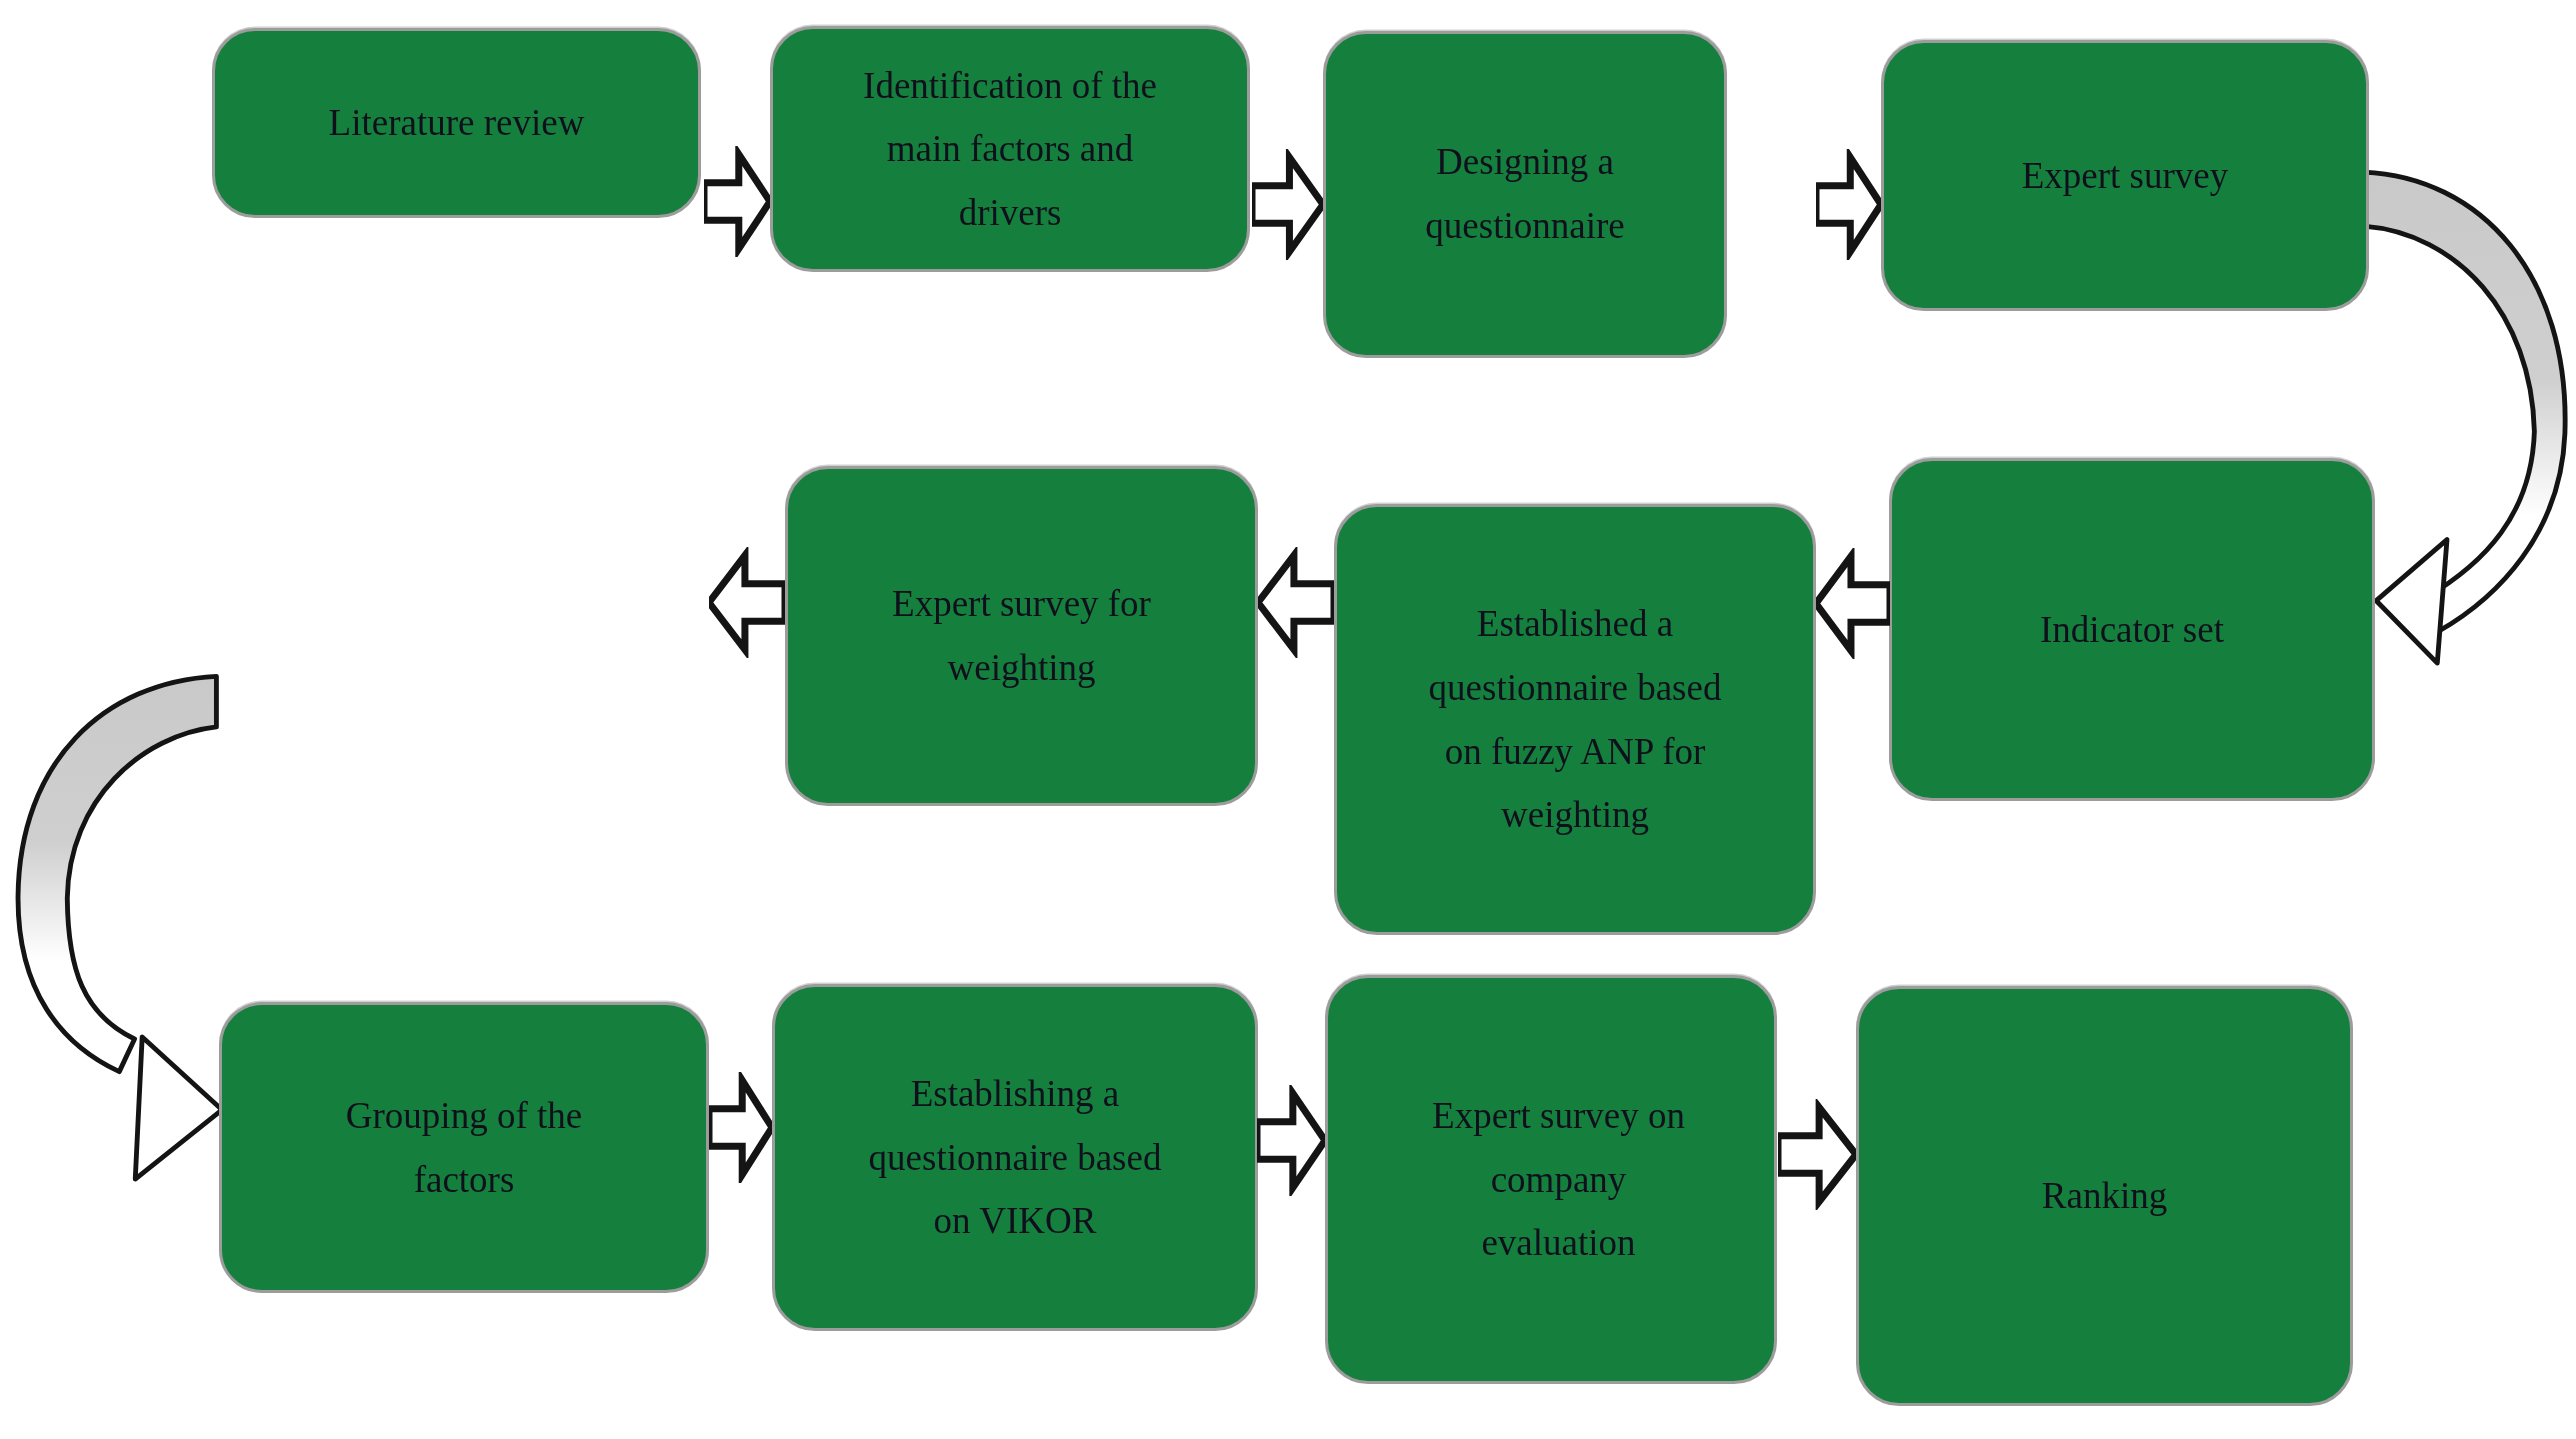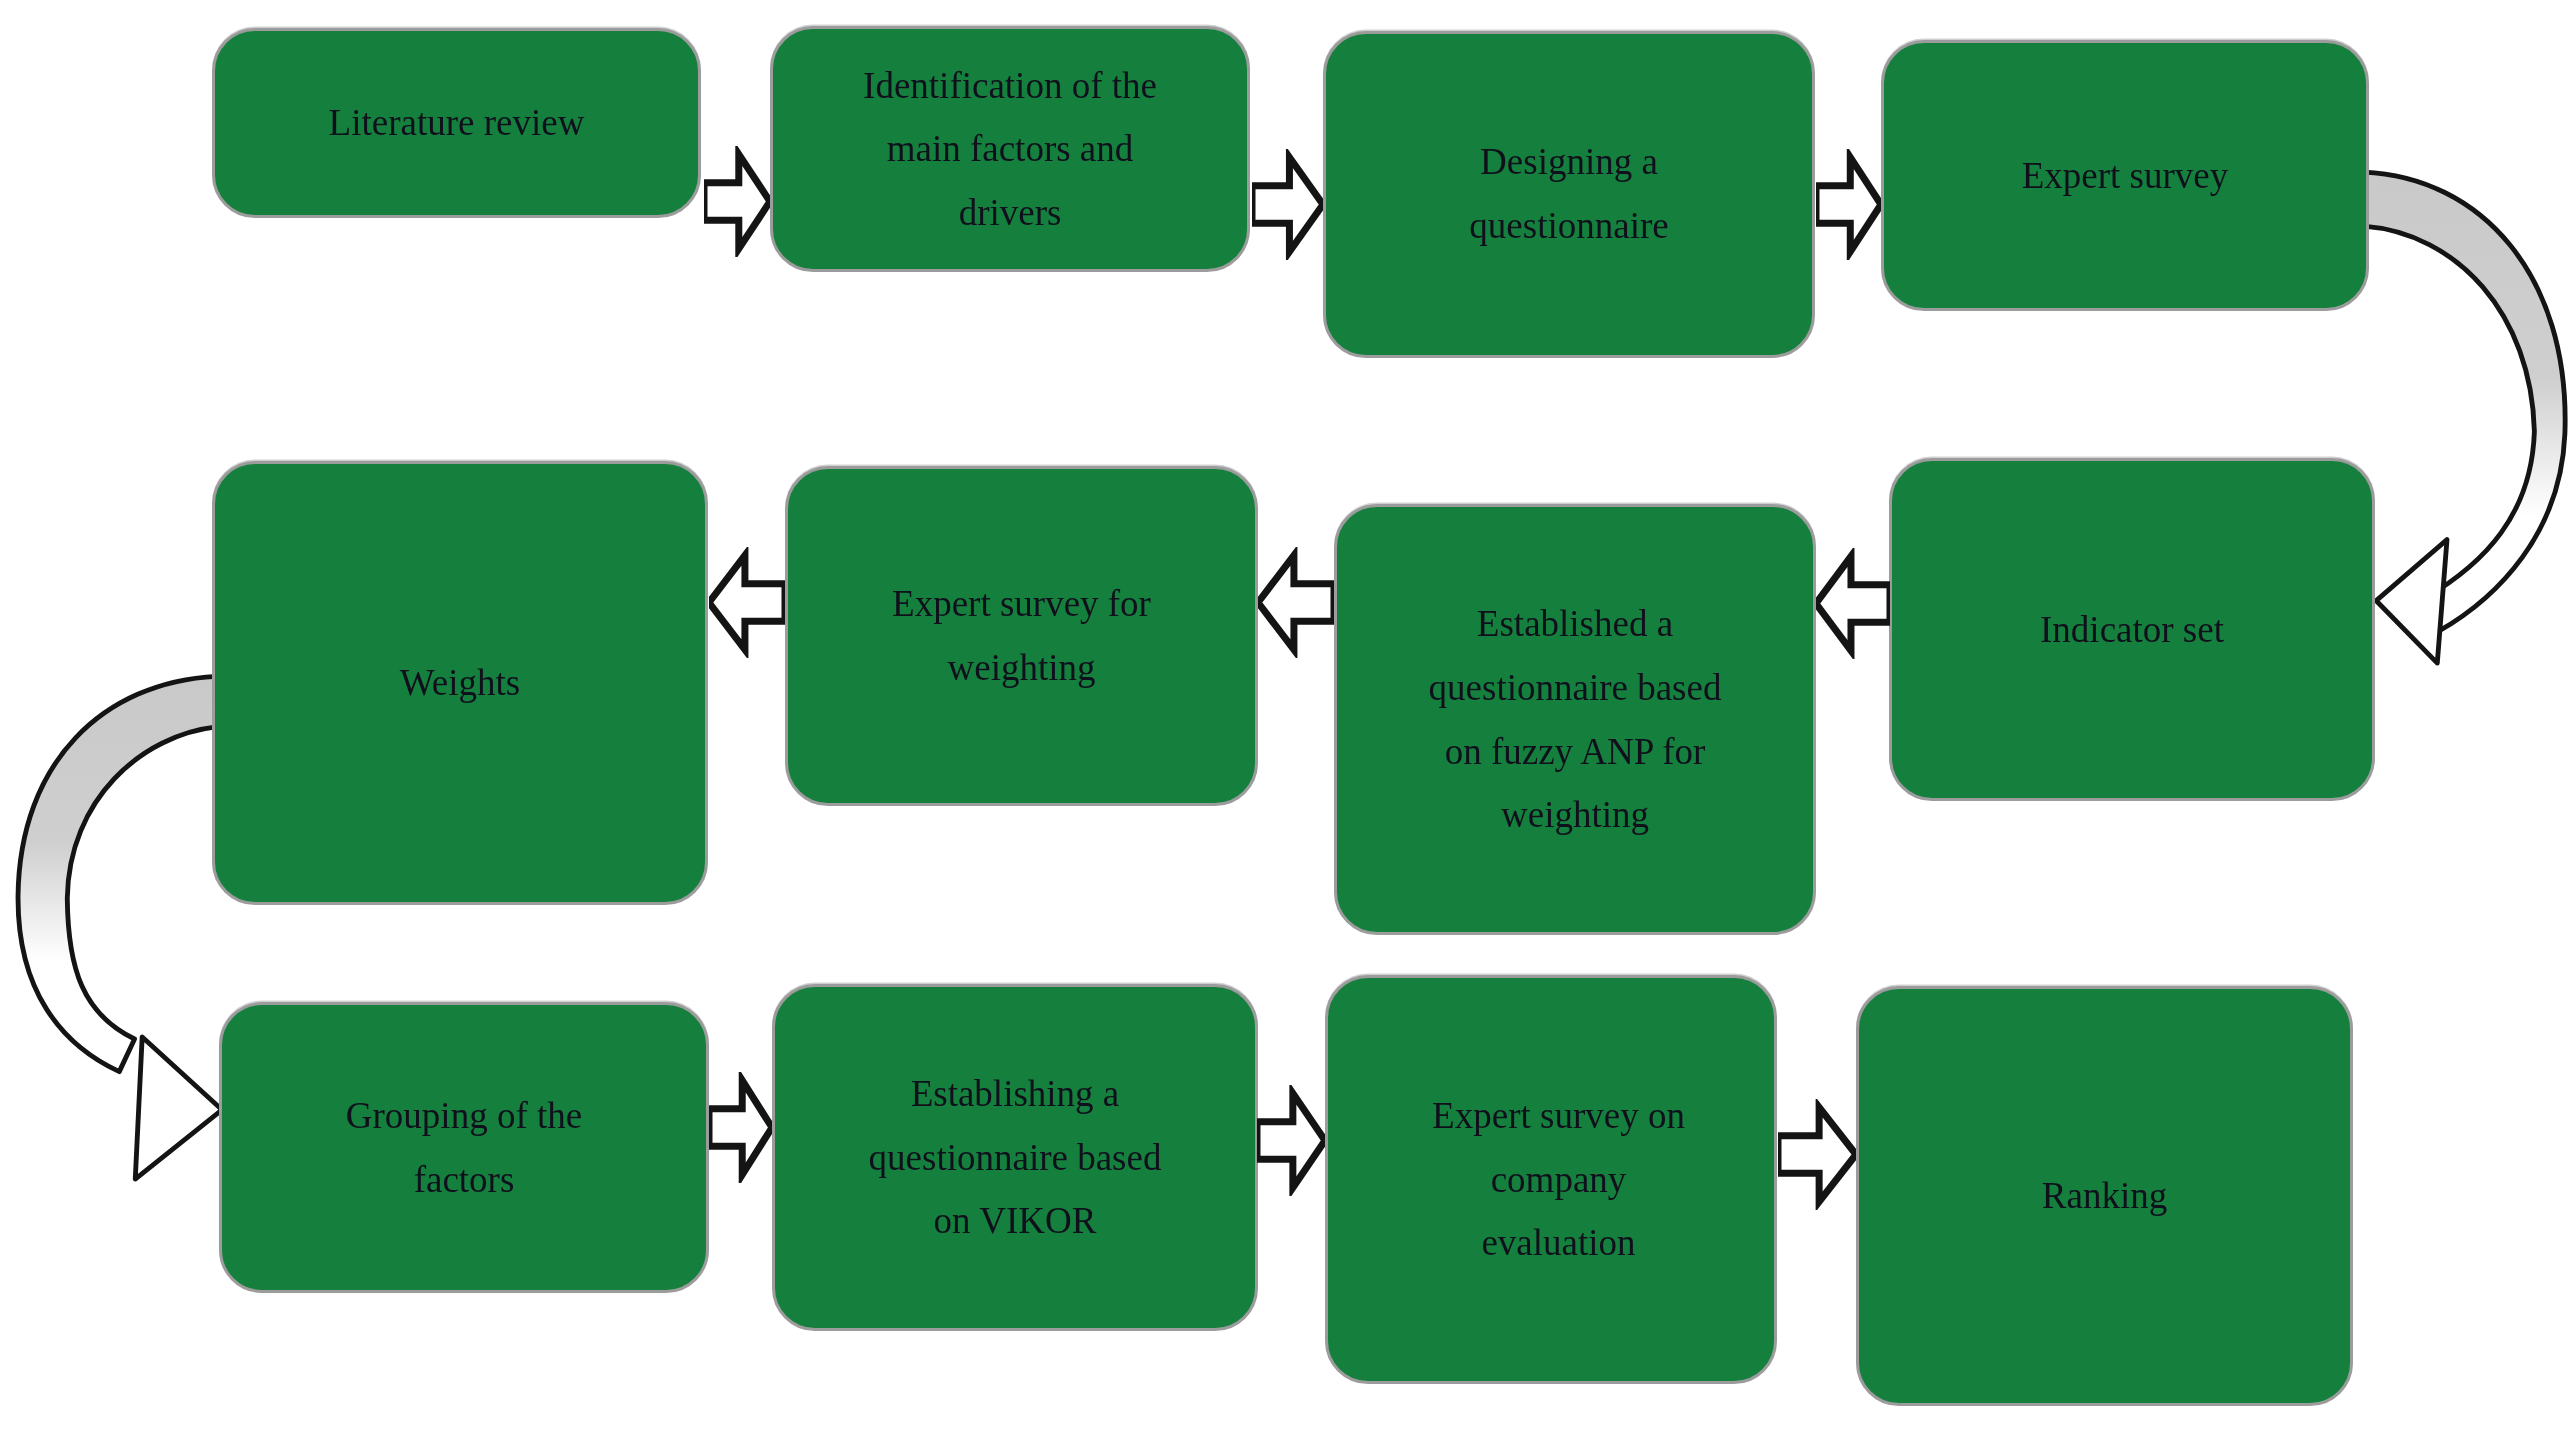--- a/index.html
+++ b/index.html
@@ -97,21 +97,21 @@
   <div class="node" style="left:212px;top:28px;width:489px;height:190px;">
     <span class="node-label">Literature review</span>
   </div>
 
   <div class="node" style="left:770px;top:26px;width:480px;height:246px;">
     <span class="node-label">Identification of the
 main factors and
 drivers</span>
   </div>
 
-  <div class="node" style="left:1323px;top:30.5px;width:492px;height:327px;">
+  <div class="node" style="left:1323px;top:30.5px;width:404px;height:327px;">
     <span class="node-label">Designing a
 questionnaire</span>
   </div>
 
   <div class="node" style="left:1881px;top:40px;width:488px;height:271px;">
     <span class="node-label">Expert survey</span>
   </div>
 
   <div class="node" style="left:1889px;top:458px;width:486px;height:343px;">
     <span class="node-label">Indicator set</span>
@@ -122,23 +122,20 @@
 questionnaire based
 on fuzzy ANP for
 weighting</span>
   </div>
 
   <div class="node" style="left:785px;top:466px;width:473px;height:340px;">
     <span class="node-label">Expert survey for
 weighting</span>
   </div>
 
-  <div class="node" style="left:212px;top:461px;width:496px;height:444px;">
-    <span class="node-label">Weights</span>
-  </div>
 
   <div class="node" style="left:219px;top:1002px;width:490px;height:291px;">
     <span class="node-label">Grouping of the
 factors</span>
   </div>
 
   <div class="node" style="left:772px;top:984px;width:486px;height:347px;">
     <span class="node-label">Establishing a
 questionnaire based
 on VIKOR</span>

